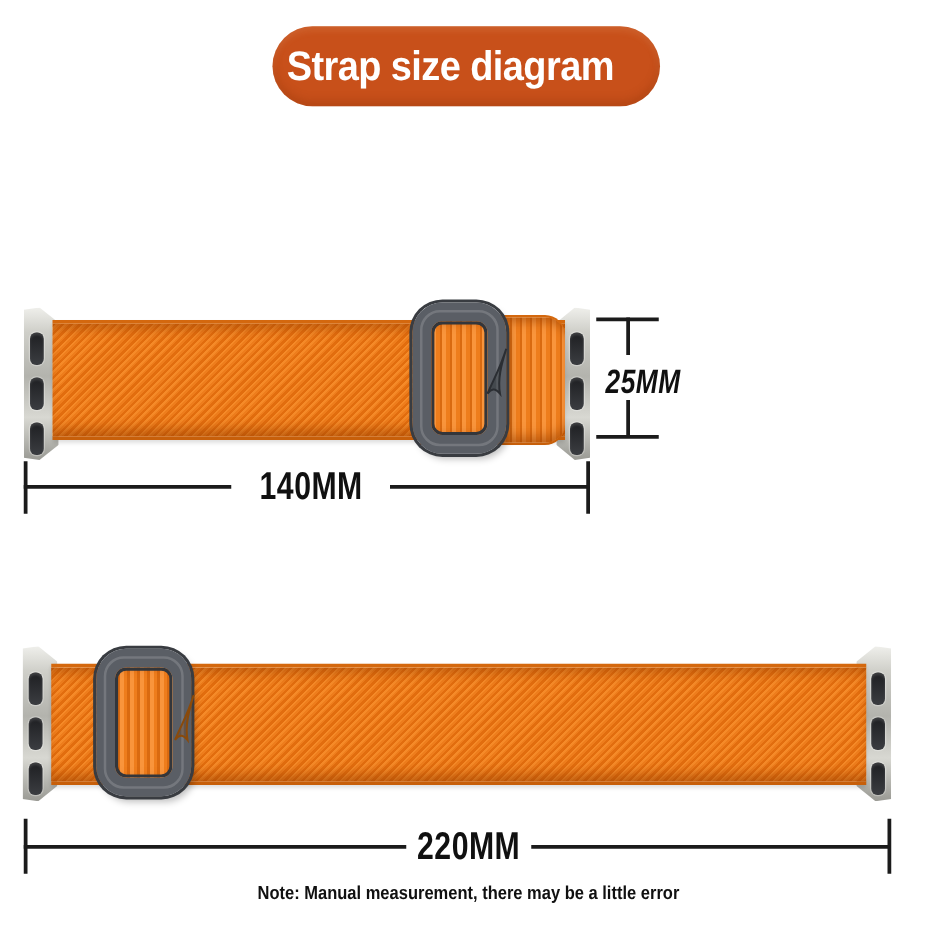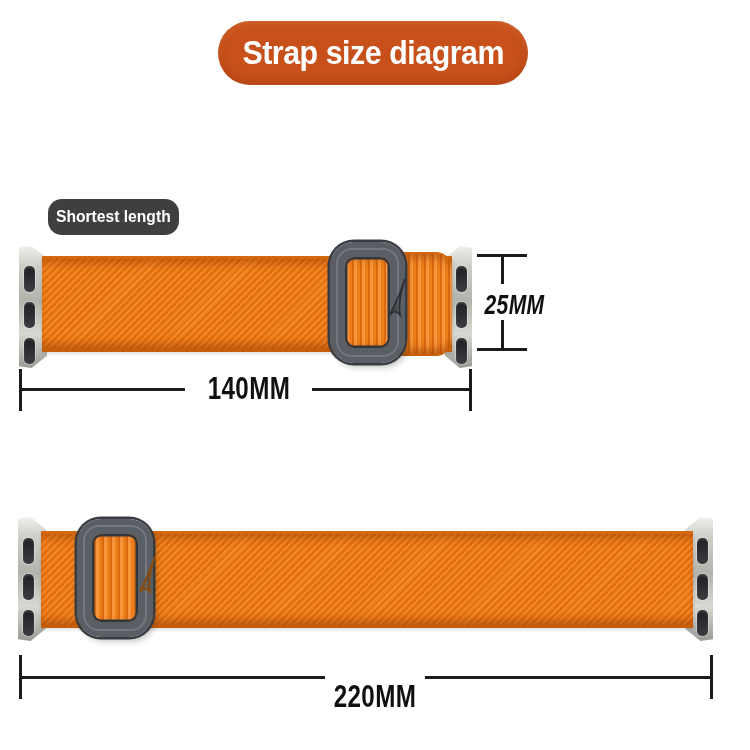--- a/index.html
+++ b/index.html
@@ -4,21 +4,21 @@
 <style>
   html,body{margin:0;padding:0;background:#fff;}
   .canvas{
     position:relative;width:750px;height:750px;background:#fff;overflow:hidden;
     font-family:"Liberation Sans",sans-serif;
   }
   
   .title-pill{
     position:absolute;left:218px;top:21px;width:310px;height:64px;
     background:var(--banner,#c8501a);
-    border-radius:32px;display:flex;align-items:center;justify-content:center;
+    border-radius:32px;display:flex;align-items:center;justify-content:flex-start;
     box-shadow:inset 0 -4px 8px rgba(120,40,0,.25), inset 0 3px 6px rgba(255,200,150,.18);
   }
   .title-pill span{
     color:#fff;font-size:33px;font-weight:bold;letter-spacing:-.5px;
     transform:scaleX(.92);white-space:nowrap;
   }
   
   .badge{
     position:absolute;height:36px;background:var(--badge,#3f3f42);
     border-radius:14px;display:flex;align-items:center;justify-content:center;
@@ -86,23 +86,20 @@
 </style>
 </head>
 <body>
 
 <div class="canvas">
 
   <div class="title-pill">
     <span>Strap size diagram</span>
   </div>
 
-  <div class="badge" style="left:48px;top:199px;width:131px;">
-    <span>Shortest length</span>
-  </div>
 
   <div class="adapter left" style="left:19px;top:246px;width:28px;height:122px;">
     <div class="slot" style="top:20px;"></div>
     <div class="slot" style="top:56px;"></div>
     <div class="slot" style="top:92px;"></div>
   </div>
   <div class="band" style="left:42px;top:256px;width:410px;height:96px;"></div>
   <div class="gathered" style="left:336px;top:252px;width:116px;height:104px;border-radius:0 16px 16px 0;"></div>
   <div class="buckle" style="left:330px;top:242px;width:75px;height:121px;"></div>
   <svg class="buckle-logo" style="left:386px;top:272px;" width="22" height="52" viewBox="0 0 22 52">
@@ -148,21 +145,24 @@
   </svg>
   <div class="adapter right" style="left:685px;top:517px;width:28px;height:124px;">
     <div class="slot" style="top:21px;"></div>
     <div class="slot" style="top:57px;"></div>
     <div class="slot" style="top:93px;"></div>
   </div>
 
   <div>
     <div class="dtick" style="left:19px;top:655px;height:44px;"></div>
     <div class="dline" style="left:19px;top:676px;width:306px;"></div>
-    <div class="dlabel big" style="left:325px;top:680px;width:100px;height:34px;">
+    <div class="dlabel big" style="left:325px;top:660px;width:100px;height:34px;">
       <span>220MM</span>
     </div>
     <div class="dline" style="left:425px;top:676px;width:287px;"></div>
     <div class="dtick" style="left:710px;top:655px;height:44px;"></div>
   </div>
 
+  <div class="note">
+    <span>Note: Manual measurement, there may be a little error</span>
+  </div>
 
 </div>
 
 </body></html>

